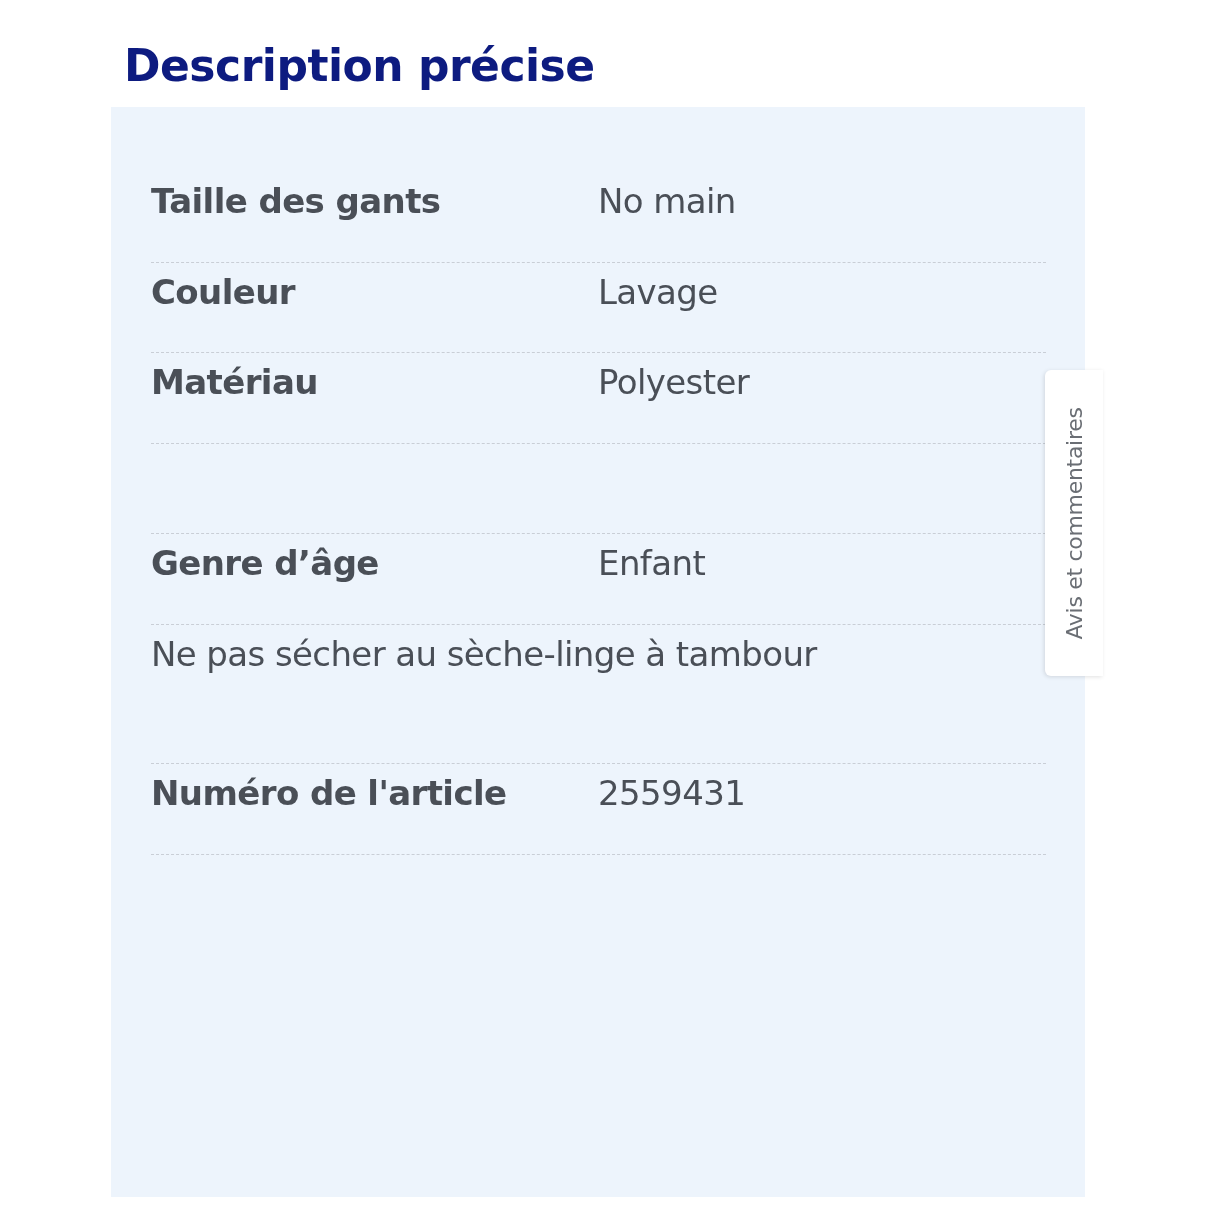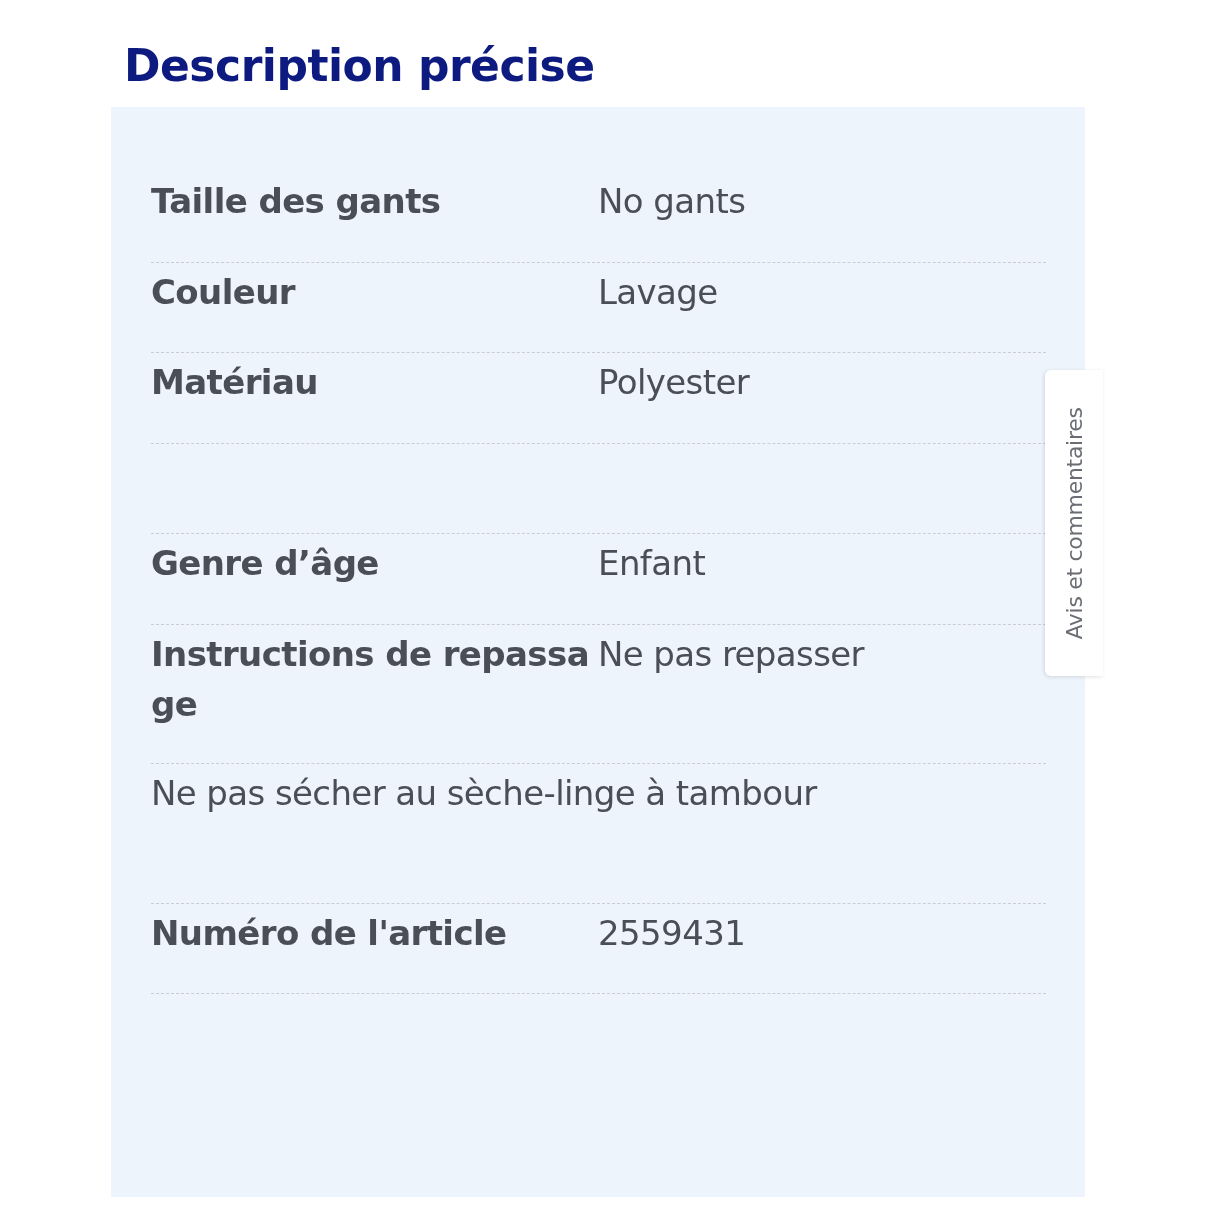--- a/index.html
+++ b/index.html
@@ -94,41 +94,37 @@
   </style>
 </head>
 <body>
 
 <h2 class="page-title">Description précise</h2>
 
 <div class="panel">
   <div class="spec-table">
     <div class="spec-row single">
       <div class="spec-label">Taille des gants</div>
-      <div class="spec-value">No gants</div>
+      <div class="spec-value">No main</div>
     </div>
     <div class="spec-row single">
       <div class="spec-label">Couleur</div>
       <div class="spec-value">Lavage</div>
     </div>
     <div class="spec-row single">
       <div class="spec-label">Matériau</div>
       <div class="spec-value">Polyester</div>
     </div>
     <div class="spec-row single">
     </div>
     <div class="spec-row single">
       <div class="spec-label">Genre d’âge</div>
       <div class="spec-value">Enfant</div>
     </div>
     <div class="spec-row double">
-      <div class="spec-label">Instructions de repassage</div>
-      <div class="spec-value">Ne pas repasser</div>
-    </div>
-    <div class="spec-row double">
       <div class="spec-value">Ne pas sécher au sèche-linge à tambour</div>
     </div>
     <div class="spec-row single">
       <div class="spec-label">Numéro de l'article</div>
       <div class="spec-value">2559431</div>
     </div>
   </div>
 </div>
 
 <div class="side-tab">

